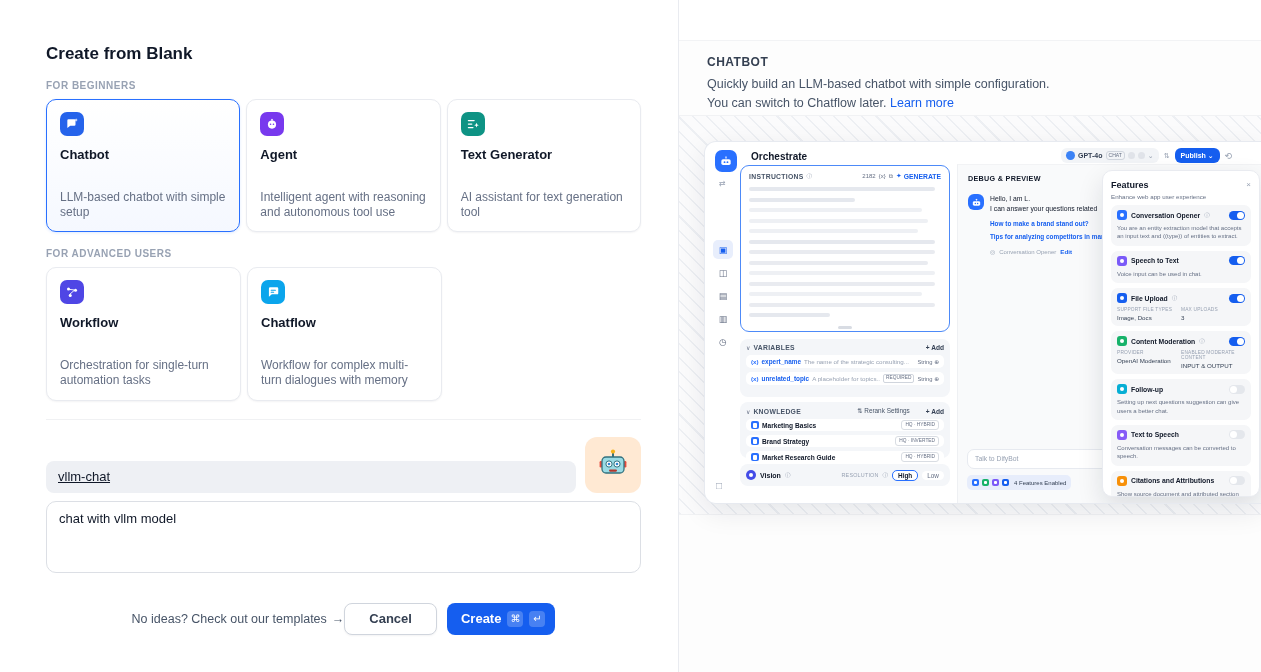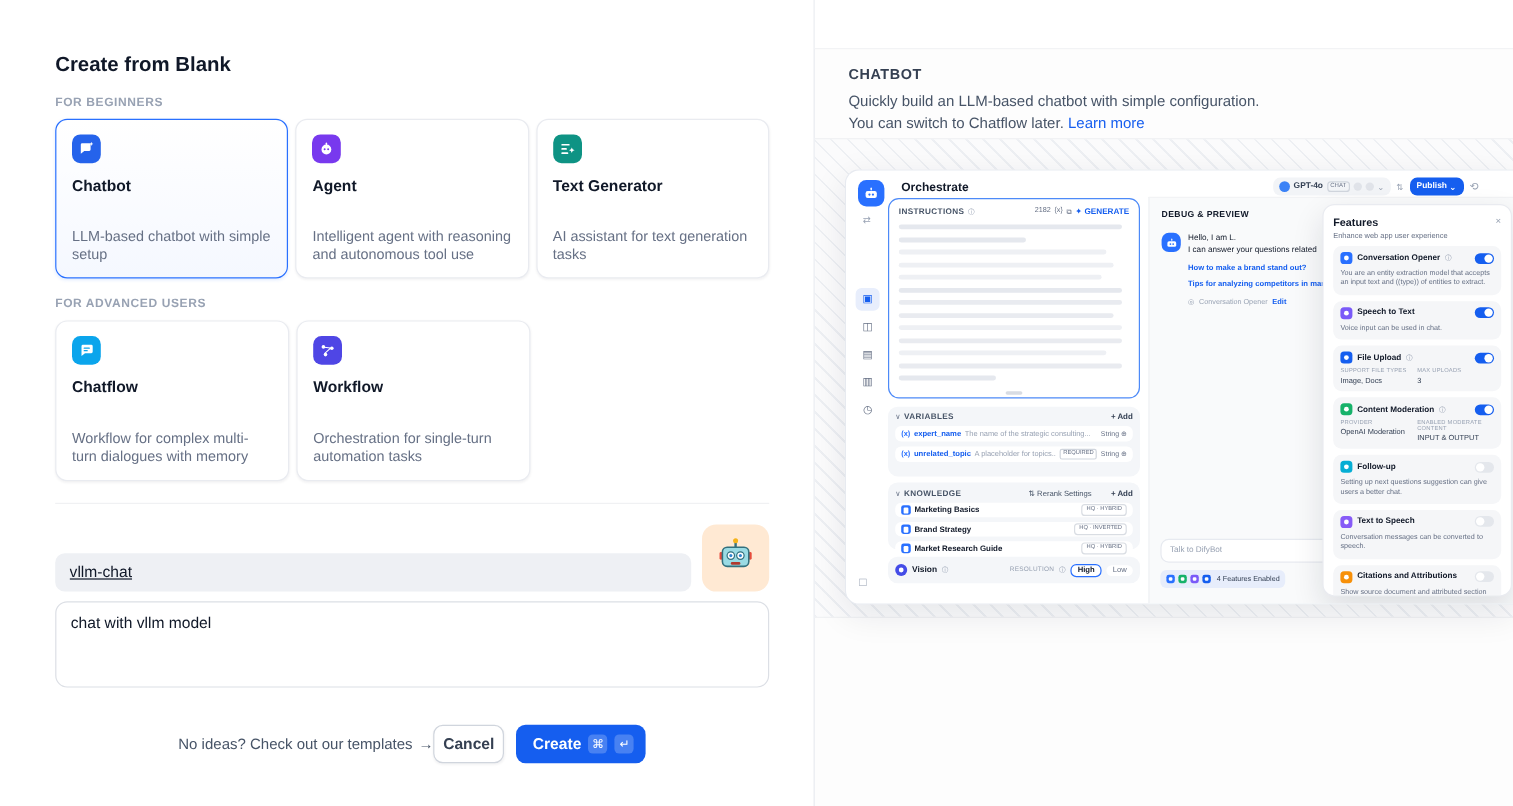--- a/index.html
+++ b/index.html
@@ -29,21 +29,21 @@
     padding:0 12px; font-size:13px; color:#101828; font-family:inherit; outline:none;text-decoration:underline; }
   .emoji-tile { width:56px; height:56px; border-radius:12px; background:#ffe9d3; display:flex;
     align-items:center; justify-content:center; flex:none; cursor:pointer; }
   .desc-label-row { margin-top:22px; }
   .desc-area { width:100%; height:72px; margin-top:8px; border:1px solid #dcdfe5; border-radius:10px;
     padding:9px 12px; font-size:13px; color:#101828; font-family:inherit; resize:none; outline:none; background:#fff; }
   .footer { display:flex; align-items:center; justify-content:center; margin-top:26px; }
   .tpl-link { font-size:12.5px; color:#475467; display:flex; align-items:center; gap:5px; cursor:pointer; }
   .btns { display:flex; gap:10px; }
   .btn { height:32px; border-radius:8px; font-size:13px; font-weight:700; display:flex; align-items:center; cursor:pointer; }
-  .btn-cancel { background:#fff; border:1px solid #d0d5dd; color:#354052; padding:0 7px;
+  .btn-cancel { background:#fff; border:1px solid #d0d5dd; color:#354052; padding:0 24px;
     box-shadow:0 1px 2px rgba(16,24,40,.05); }
   .btn-create { background:#155eef; border:none; color:#fff; padding:0 10px 0 14px; gap:6px; }
   .kbd { width:16px; height:16px; border-radius:4px; background:rgba(255,255,255,.22); font-size:10px;
     display:flex; align-items:center; justify-content:center; font-weight:400; }
 
   
   .right { flex:1; height:672px; border-left:1px solid #e9ebf0; background:#fdfdfd; position:relative; }
   .r-top { height:41px; background:#fff; border-bottom:1px solid #f2f3f5; }
   .r-info { padding:14px 20px 0 28px; }
   .r-heading { font-size:12px; font-weight:700; color:#354052; letter-spacing:.5px; }
@@ -197,48 +197,48 @@
       <div class="card">
         <div class="app-icon" style="background:#0e9384">
           <svg width="14" height="14" viewBox="0 0 24 24">
               <rect x="3" y="5" width="12" height="2.4" rx="1.2" fill="#fff"></rect>
               <rect x="3" y="11" width="8" height="2.4" rx="1.2" fill="#fff"></rect>
               <rect x="3" y="17" width="10" height="2.4" rx="1.2" fill="#fff"></rect>
               <path fill="#fff" d="M18 10l1.2 2.8L22 14l-2.8 1.2L18 18l-1.2-2.8L14 14l2.8-1.2z"></path>
             </svg>
         </div>
         <h4>Text Generator</h4>
-        <p>AI assistant for text generation tasks</p>
+        <p>AI assistant for text generation tool</p>
       </div>
     </div>
 
     <div class="group-label">FOR ADVANCED USERS</div>
     <div class="cards">
-      <div class="card">
-        <div class="app-icon" style="background:#0ba5ec">
-          <svg width="14" height="14" viewBox="0 0 24 24">
-              <path fill="#fff" d="M7 4h12a2 2 0 0 1 2 2v8a2 2 0 0 1-2 2H10l-5 4V6a2 2 0 0 1 2-2z"></path>
-              <rect x="8" y="8" width="9" height="1.8" rx=".9" fill="#0ba5ec"></rect>
-              <rect x="8" y="11.5" width="6" height="1.8" rx=".9" fill="#0ba5ec"></rect>
-            </svg>
-        </div>
-        <h4>Chatflow</h4>
-        <p>Workflow for complex multi-turn dialogues with memory</p>
-      </div>
       <div class="card">
         <div class="app-icon" style="background:#4f46e5">
           <svg width="14" height="14" viewBox="0 0 24 24">
               <path d="M7 7.5l9 1M7.5 16.5l8-7" stroke="#fff" stroke-width="1.6"></path>
               <circle cx="6" cy="7" r="2.6" fill="#fff"></circle>
               <circle cx="18" cy="9" r="2.6" fill="#fff"></circle>
               <circle cx="9" cy="18" r="2.6" fill="#fff"></circle>
             </svg>
         </div>
         <h4>Workflow</h4>
         <p>Orchestration for single-turn automation tasks</p>
+      </div>
+      <div class="card">
+        <div class="app-icon" style="background:#0ba5ec">
+          <svg width="14" height="14" viewBox="0 0 24 24">
+              <path fill="#fff" d="M7 4h12a2 2 0 0 1 2 2v8a2 2 0 0 1-2 2H10l-5 4V6a2 2 0 0 1 2-2z"></path>
+              <rect x="8" y="8" width="9" height="1.8" rx=".9" fill="#0ba5ec"></rect>
+              <rect x="8" y="11.5" width="6" height="1.8" rx=".9" fill="#0ba5ec"></rect>
+            </svg>
+        </div>
+        <h4>Chatflow</h4>
+        <p>Workflow for complex multi-turn dialogues with memory</p>
       </div>
     </div>
 
     <div class="divider"></div>
 
     <div class="name-row">
       <div class="name-col">
         <input class="name-input" type="text" value="vllm-chat" style="">
       </div>
       <div class="emoji-tile">

